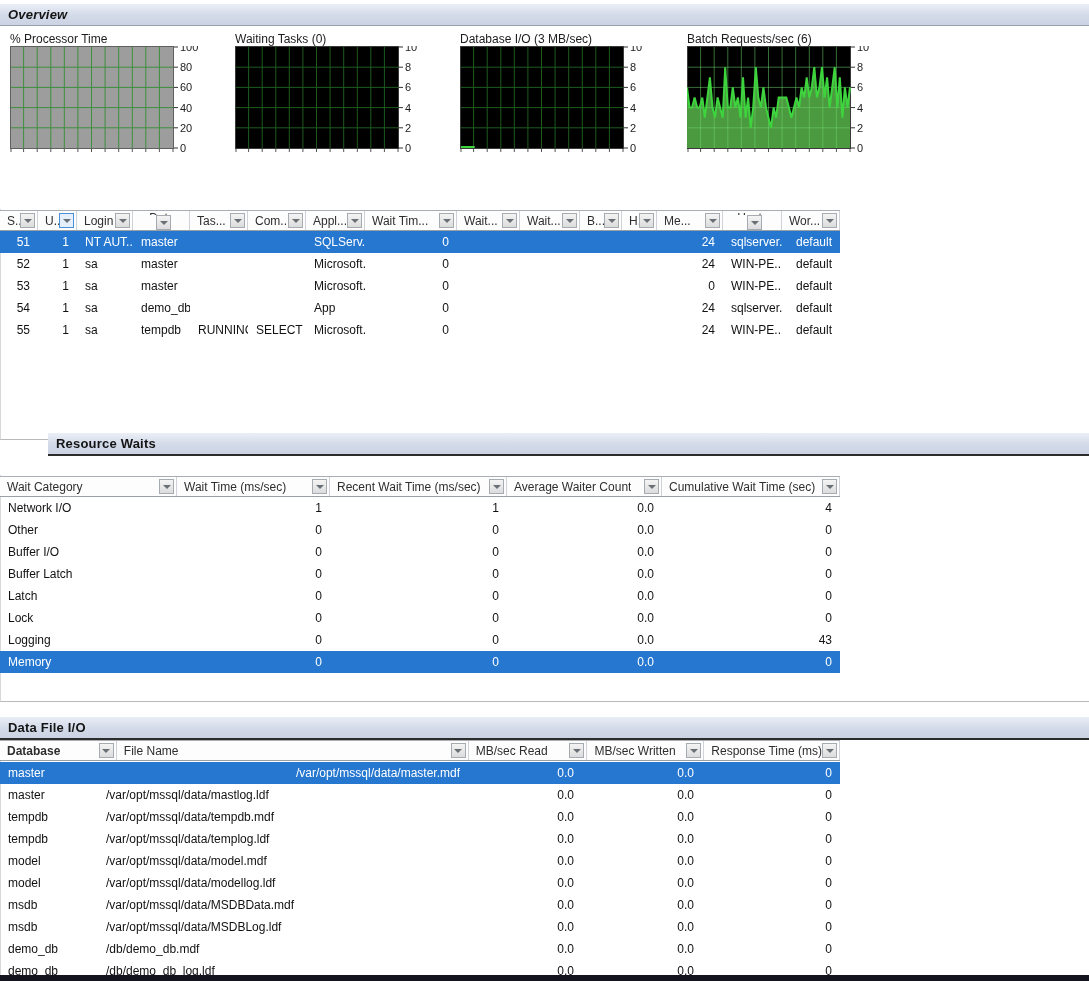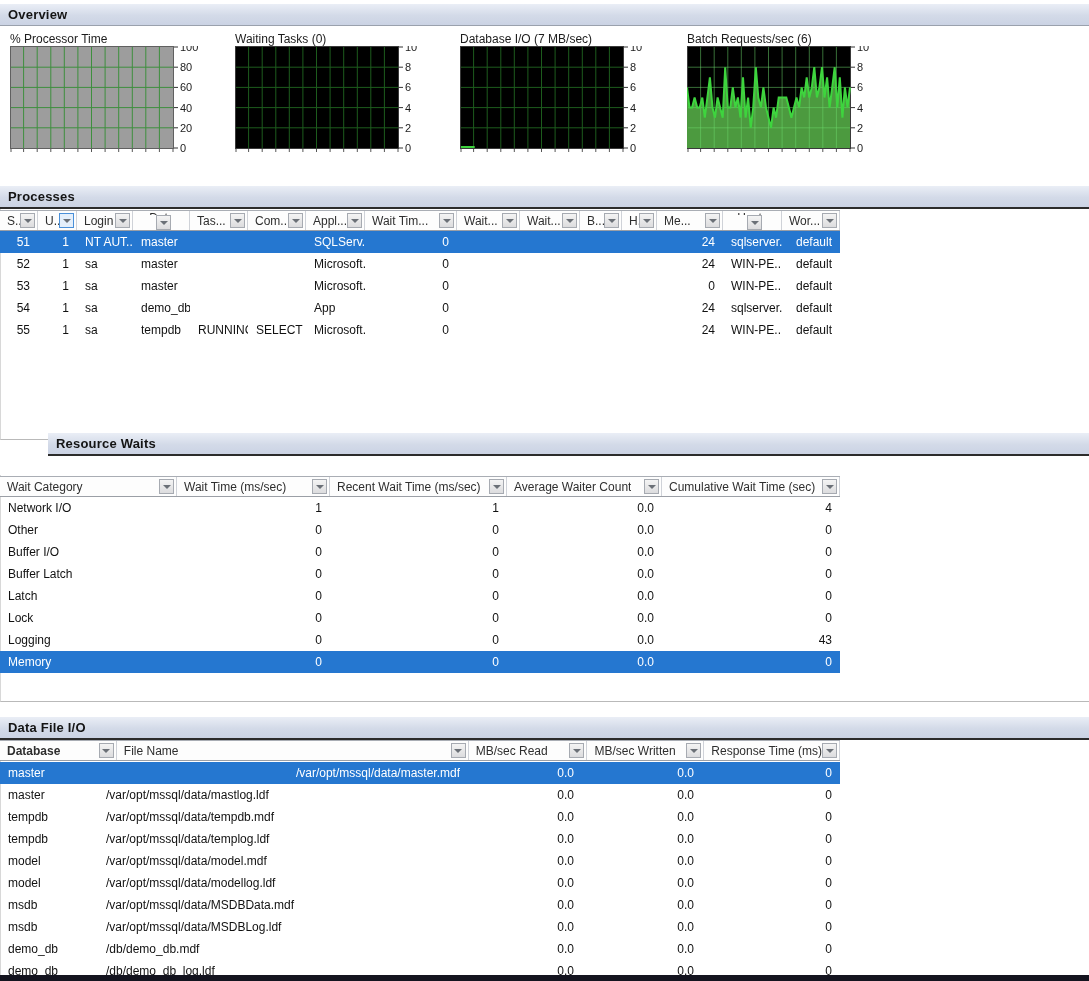--- a/index.html
+++ b/index.html
@@ -3,21 +3,21 @@
 <meta charset="utf-8">
 <style>
   html,body{margin:0;padding:0;background:#ffffff;}
   #stage{position:relative;width:1089px;height:981px;background:#ffffff;overflow:hidden;
          font-family:"Liberation Sans",sans-serif;color:#111;}
   
   .secbar{position:absolute;left:0;width:1089px;height:21px;
           background:linear-gradient(#eaeef6,#d3dae8 55%,#cbd3e4);
           border-bottom:2px solid #2c2c2c;display:flex;align-items:center;}
   .secbar .sectitle{font-size:13px;font-weight:bold;color:#141414;padding-left:8px;letter-spacing:.2px;}
-  #overview-bar{border-bottom:1px solid #9aa1ad;}
+  #overview-bar{border-bottom:1px solid #9aa1ad;font-style:italic;}
   
   .panel{position:absolute;left:0;width:1088px;background:#fff;
          border-left:1px solid #d8d8d8;border-right:1px solid #d8d8d8;border-bottom:1px solid #b9b9b9;}
   
   .chart{position:absolute;top:32px;}
   .chart-title{font-size:12px;color:#1c1c1c;height:14px;line-height:14px;margin-bottom:0px;}
   
   .thead{position:absolute;left:0;display:flex;height:21px;background:#fdfdfd;
          border-top:1px solid #a9adb4;border-bottom:1px solid #9b9fa6;box-sizing:border-box;}
   .hcell{position:relative;display:flex;align-items:center;justify-content:space-between;
@@ -123,21 +123,21 @@
         <line x1="54.3" y1="103" x2="54.3" y2="106" stroke="#555" stroke-width="1"></line>
         <line x1="67.9" y1="103" x2="67.9" y2="106" stroke="#555" stroke-width="1"></line>
         <line x1="81.5" y1="103" x2="81.5" y2="106" stroke="#555" stroke-width="1"></line>
         <line x1="95.1" y1="103" x2="95.1" y2="106" stroke="#555" stroke-width="1"></line>
         <line x1="108.7" y1="103" x2="108.7" y2="106" stroke="#555" stroke-width="1"></line>
         <line x1="122.3" y1="103" x2="122.3" y2="106" stroke="#555" stroke-width="1"></line>
         <line x1="135.8" y1="103" x2="135.8" y2="106" stroke="#555" stroke-width="1"></line>
         <line x1="149.4" y1="103" x2="149.4" y2="106" stroke="#555" stroke-width="1"></line>
         <line x1="163.0" y1="103" x2="163.0" y2="106" stroke="#555" stroke-width="1"></line>
       </svg></div>
-  <div class="chart" style="left:460px;"><div class="chart-title">Database I/O (7 MB/sec)</div><svg width="205" height="112">
+  <div class="chart" style="left:460px;"><div class="chart-title">Database I/O (3 MB/sec)</div><svg width="205" height="112">
         <rect x="0.5" y="0.5" width="163" height="102" fill="#000000" stroke="#3a3a3a" stroke-width="1"></rect>
         <line x1="13.6" y1="1" x2="13.6" y2="102" stroke="#1d5c1d" stroke-width="1"></line>
         <line x1="27.2" y1="1" x2="27.2" y2="102" stroke="#1d5c1d" stroke-width="1"></line>
         <line x1="40.8" y1="1" x2="40.8" y2="102" stroke="#1d5c1d" stroke-width="1"></line>
         <line x1="54.3" y1="1" x2="54.3" y2="102" stroke="#1d5c1d" stroke-width="1"></line>
         <line x1="67.9" y1="1" x2="67.9" y2="102" stroke="#1d5c1d" stroke-width="1"></line>
         <line x1="81.5" y1="1" x2="81.5" y2="102" stroke="#1d5c1d" stroke-width="1"></line>
         <line x1="95.1" y1="1" x2="95.1" y2="102" stroke="#1d5c1d" stroke-width="1"></line>
         <line x1="108.7" y1="1" x2="108.7" y2="102" stroke="#1d5c1d" stroke-width="1"></line>
         <line x1="122.3" y1="1" x2="122.3" y2="102" stroke="#1d5c1d" stroke-width="1"></line>
@@ -213,23 +213,20 @@
         <line x1="67.9" y1="103" x2="67.9" y2="106" stroke="#555" stroke-width="1"></line>
         <line x1="81.5" y1="103" x2="81.5" y2="106" stroke="#555" stroke-width="1"></line>
         <line x1="95.1" y1="103" x2="95.1" y2="106" stroke="#555" stroke-width="1"></line>
         <line x1="108.7" y1="103" x2="108.7" y2="106" stroke="#555" stroke-width="1"></line>
         <line x1="122.3" y1="103" x2="122.3" y2="106" stroke="#555" stroke-width="1"></line>
         <line x1="135.8" y1="103" x2="135.8" y2="106" stroke="#555" stroke-width="1"></line>
         <line x1="149.4" y1="103" x2="149.4" y2="106" stroke="#555" stroke-width="1"></line>
         <line x1="163.0" y1="103" x2="163.0" y2="106" stroke="#555" stroke-width="1"></line>
       </svg></div>
 
-  <div class="secbar" style="top:186px;">
-    <span class="sectitle">Processes</span>
-  </div>
   <div class="panel" style="top:209px;height:230px;"></div>
   <div class="thead" style="top:210px;width:840px;">
       <div class="hcell" style="width: 38px;">
         <span class="hlabel">S..</span>
         <span class="fbtn">
           <span class="chev"></span>
         </span>
       </div>
       <div class="hcell" style="width: 39px;">
         <span class="hlabel">U..</span>

